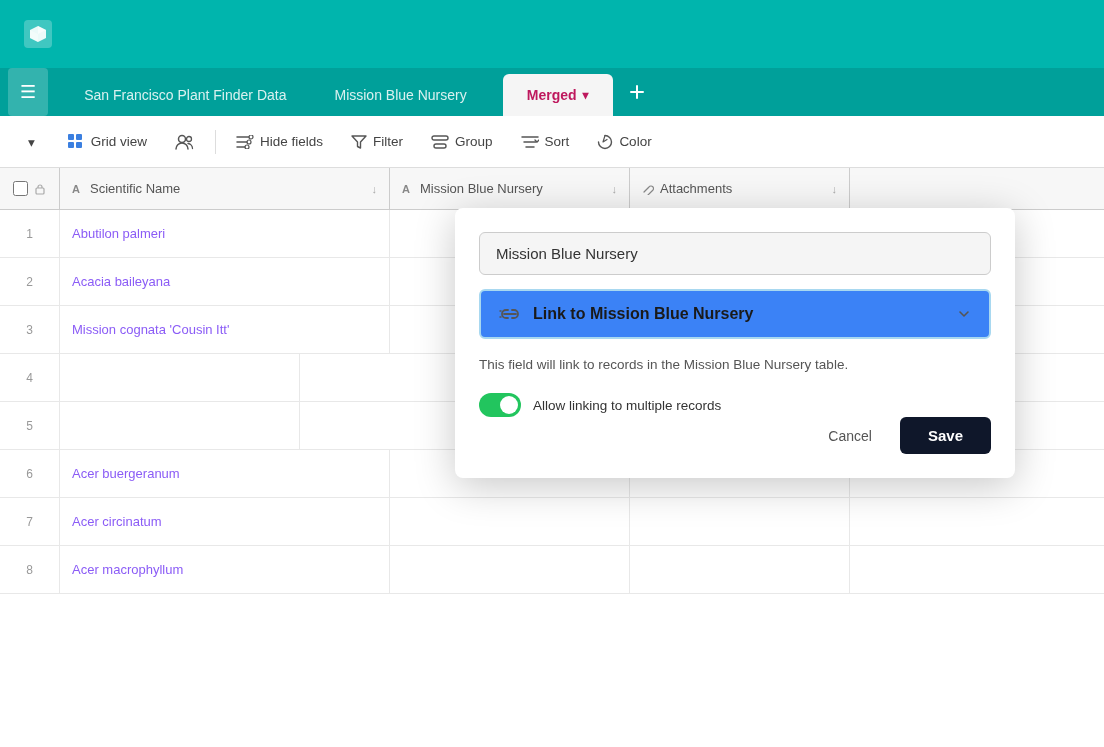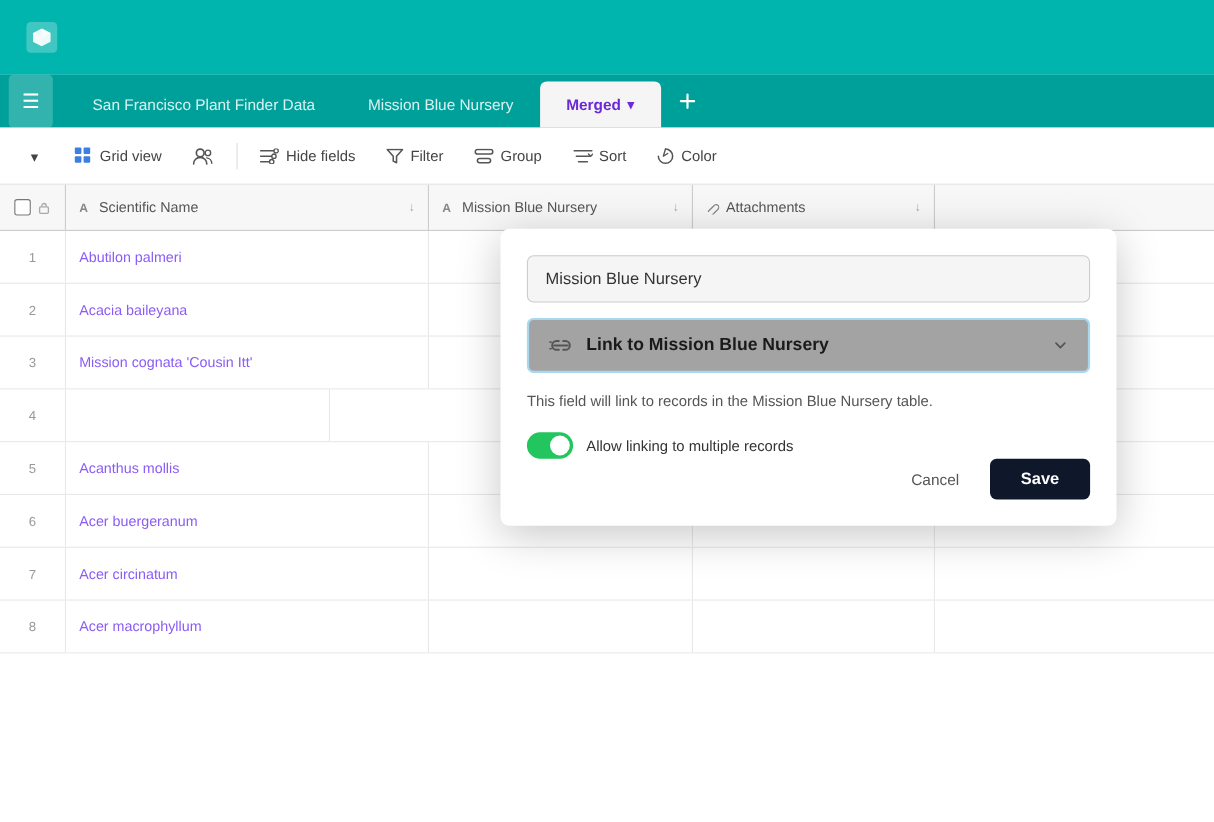--- a/index.html
+++ b/index.html
@@ -34,22 +34,23 @@
       cursor: pointer;
       color: rgba(255,255,255,0.85);
       font-size: 14px;
       font-weight: 500;
       border-radius: 6px 6px 0 0;
       margin-top: 6px;
       justify-content: flex-end;
     }
     .tab.active {
       background: #f5f5f5;
-      color: #6d28d9;
+      color: #be185d;
       font-weight: 700;
+      margin-left: 12px;
     }
     .tab-add {
       display: flex;
       align-items: center;
       justify-content: center;
       padding: 0 14px;
       color: rgba(255,255,255,0.85);
       cursor: pointer;
       font-size: 20px;
     }
@@ -200,21 +201,21 @@
       background: #f5f5f5;
       outline: none;
       color: #333;
       margin-bottom: 14px;
     }
     .popup-option {
       display: flex;
       align-items: center;
       gap: 12px;
       padding: 14px 18px;
-      background: #a3a3a3;
+      background: #3b82f6;
       border-radius: 6px;
       cursor: pointer;
       margin-bottom: 16px;
       border: 2px solid #a8d8f0;
     }
     .popup-option-text {
       font-size: 16px;
       font-weight: 600;
       color: #1a1a1a;
       flex: 1;
@@ -451,23 +452,20 @@
       <div class="cell cell-num">
           <span>4</span>
         </div>
       <div class="cell cell-mission"></div>
       <div class="cell cell-attach"></div>
     </div>
 
     <div class="grid-row">
       <div class="cell cell-num">
           <span>5</span>
-        </div>
-      <div class="cell cell-sci">
-          <span>Acanthus mollis</span>
         </div>
       <div class="cell cell-mission"></div>
       <div class="cell cell-attach"></div>
     </div>
 
     <div class="grid-row">
       <div class="cell cell-num">
           <span>6</span>
         </div>
       <div class="cell cell-sci">

